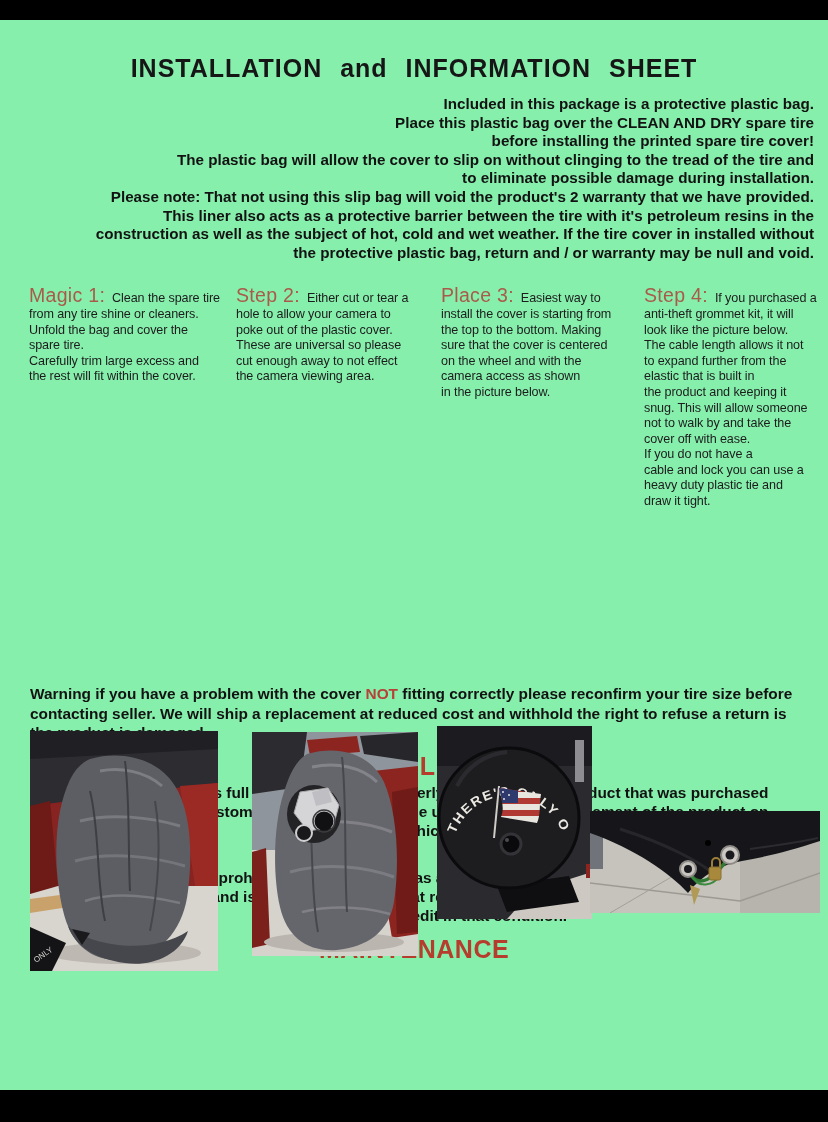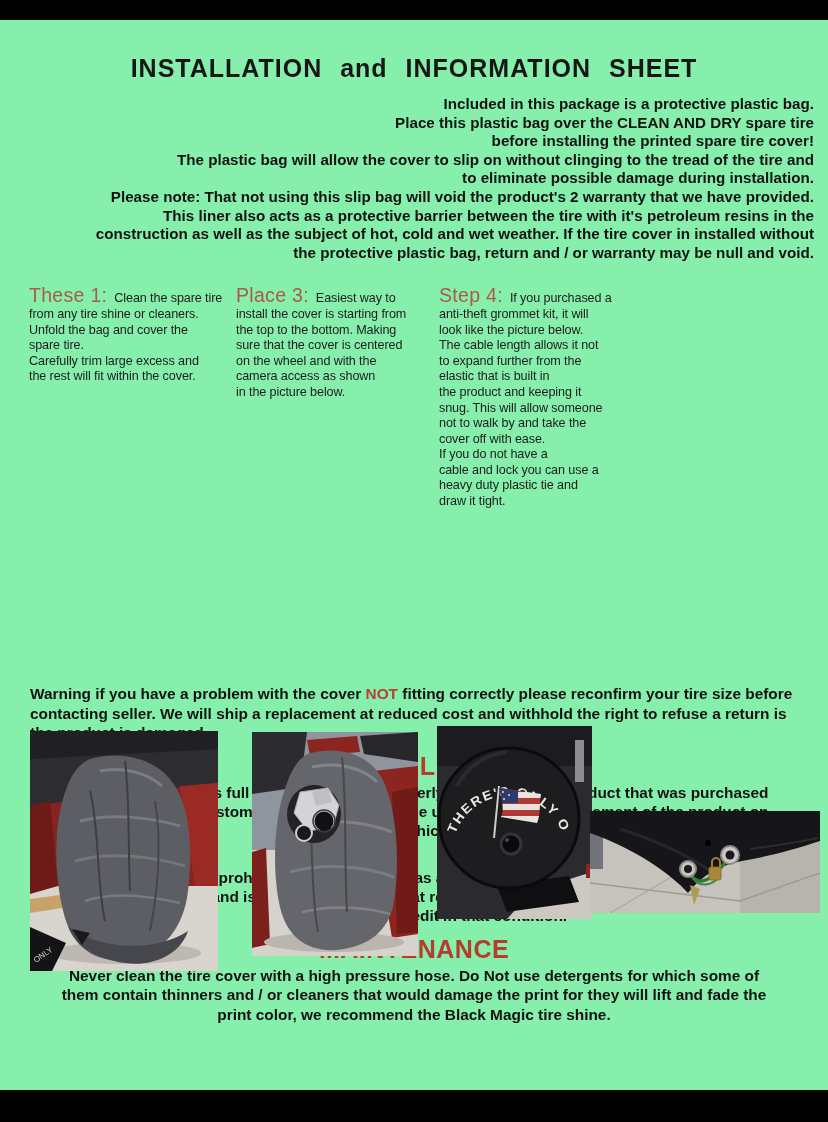--- a/index.html
+++ b/index.html
@@ -89,26 +89,34 @@
 The plastic bag will allow the cover to slip on without clinging to the tread of the tire and
 to eliminate possible damage during installation.
 Please note: That not using this slip bag will void the product's 2 warranty that we have provided.
 This liner also acts as a protective barrier between the tire with it's petroleum resins in the
 construction as well as the subject of hot, cold and wet weather. If the tire cover in installed without
 the protective plastic bag, return and / or warranty may be null and void.</p>
 
     <div class="steps-area">
       <div class="steps">
         <div class="step step-1">
-          <span class="step-label">These 1:</span><span class="step-body">Clean the spare tire
+          <span class="step-label">Magic 1:</span><span class="step-body">Clean the spare tire
 from any tire shine or cleaners.
 Unfold the bag and cover the
 spare tire.
 Carefully trim large excess and
 the rest will fit within the cover.</span>
+        </div>
+        <div class="step step-2">
+          <span class="step-label">Step 2:</span><span class="step-body">Either cut or tear a
+hole to allow your camera to
+poke out of the plastic cover.
+These are universal so please
+cut enough away to not effect
+the camera viewing area.</span>
         </div>
         <div class="step step-3">
           <span class="step-label">Place 3:</span><span class="step-body">Easiest way to
 install the cover is starting from
 the top to the bottom. Making
 sure that the cover is centered
 on the wheel and with the
 camera access as shown
 in the picture below.</span>
         </div>
@@ -241,18 +249,15 @@
     <h2 class="section-heading">LIABILITY</h2>
     <p class="body-center prelines">The customer accepts full responsibility for properly securing of the product that was purchased
 to the vehicle. The customer is responsible for the use, up-keep and placement of the product on
 the vehicle.</p>
 
     <p class="body-center prelines policy">State law prohibits reselling an item as a new one that has been installed
 improperly and is returned dirty. For that reason no refunds will be allowed for
 items returned for credit in that condition.</p>
 
     <h2 class="section-heading">MAINTENANCE</h2>
-    <p class="body-center prelines maintenance-text">Never clean the tire cover with a high pressure hose. Do Not use detergents for which some of
-them contain thinners and / or cleaners that would damage the print for they will lift and fade the
-print color, we recommend the Black Magic tire shine.</p>
 
   </div>
 </div>
 
 </body></html>

